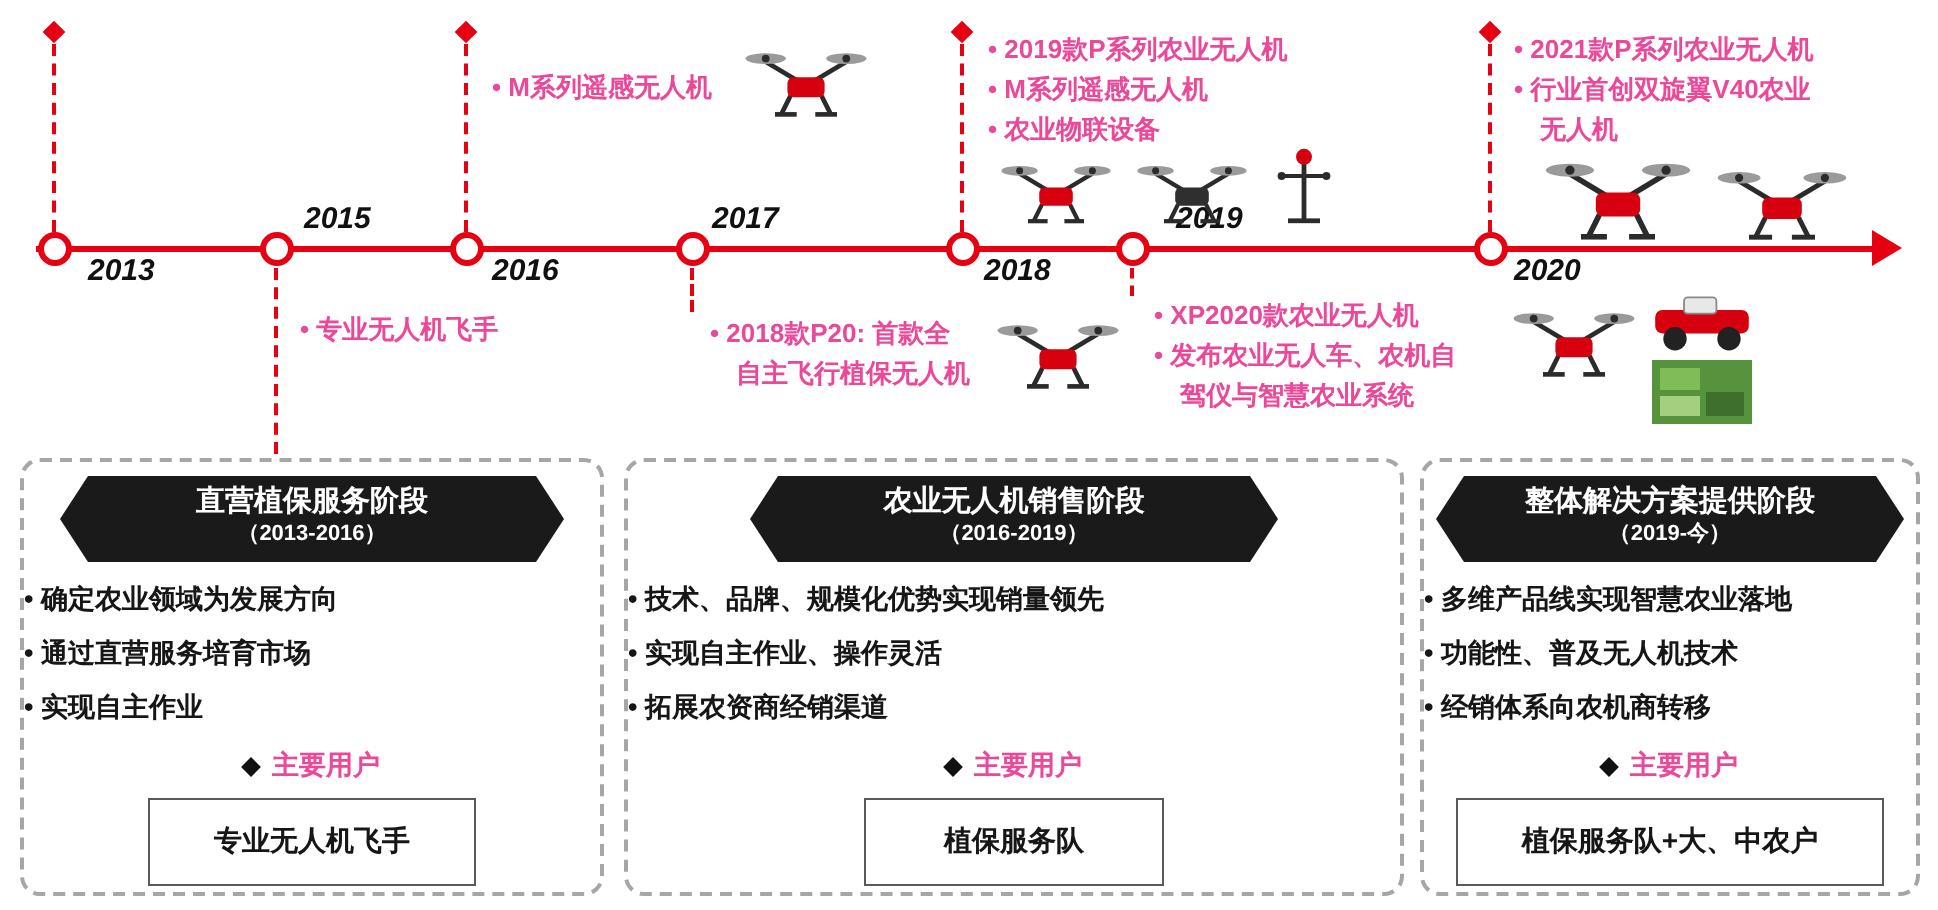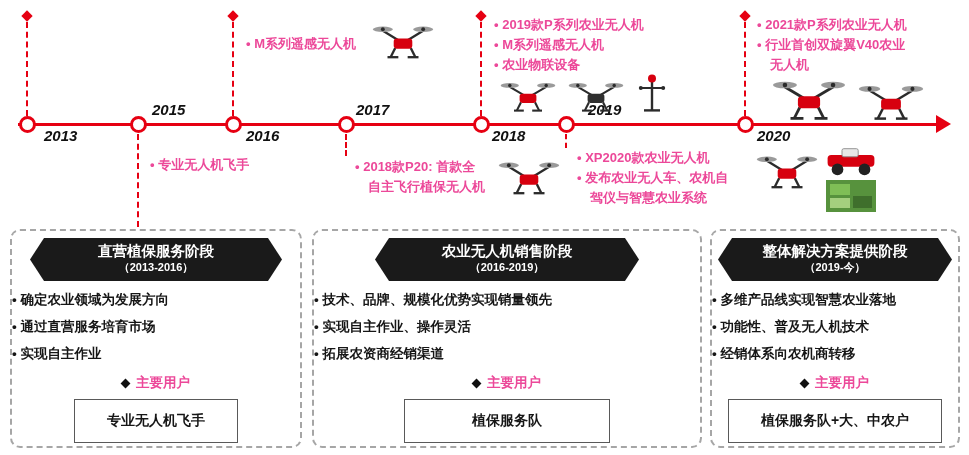--- a/index.html
+++ b/index.html
@@ -269,21 +269,21 @@
       <div class="by">（2016-2019）</div>
     </div>
     <div class="pb">
       <div class="b"><span>技术、品牌、规模化优势实现销量领先</span></div>
       <div class="b"><span>实现自主作业、操作灵活</span></div>
       <div class="b"><span>拓展农资商经销渠道</span></div>
     </div>
     <div class="ulabel">
       <span class="dia"></span><span>主要用户</span>
     </div>
-    <div class="ubox" style="width:206px">
+    <div class="ubox" style="width:150px">
       <span>植保服务队</span>
     </div>
   </div>
 
   <div class="phase" style="left:710px; width:250px">
     <div class="banner" style="width:234px">
       <div class="bt">整体解决方案提供阶段</div>
       <div class="by">（2019-今）</div>
     </div>
     <div class="pb">

